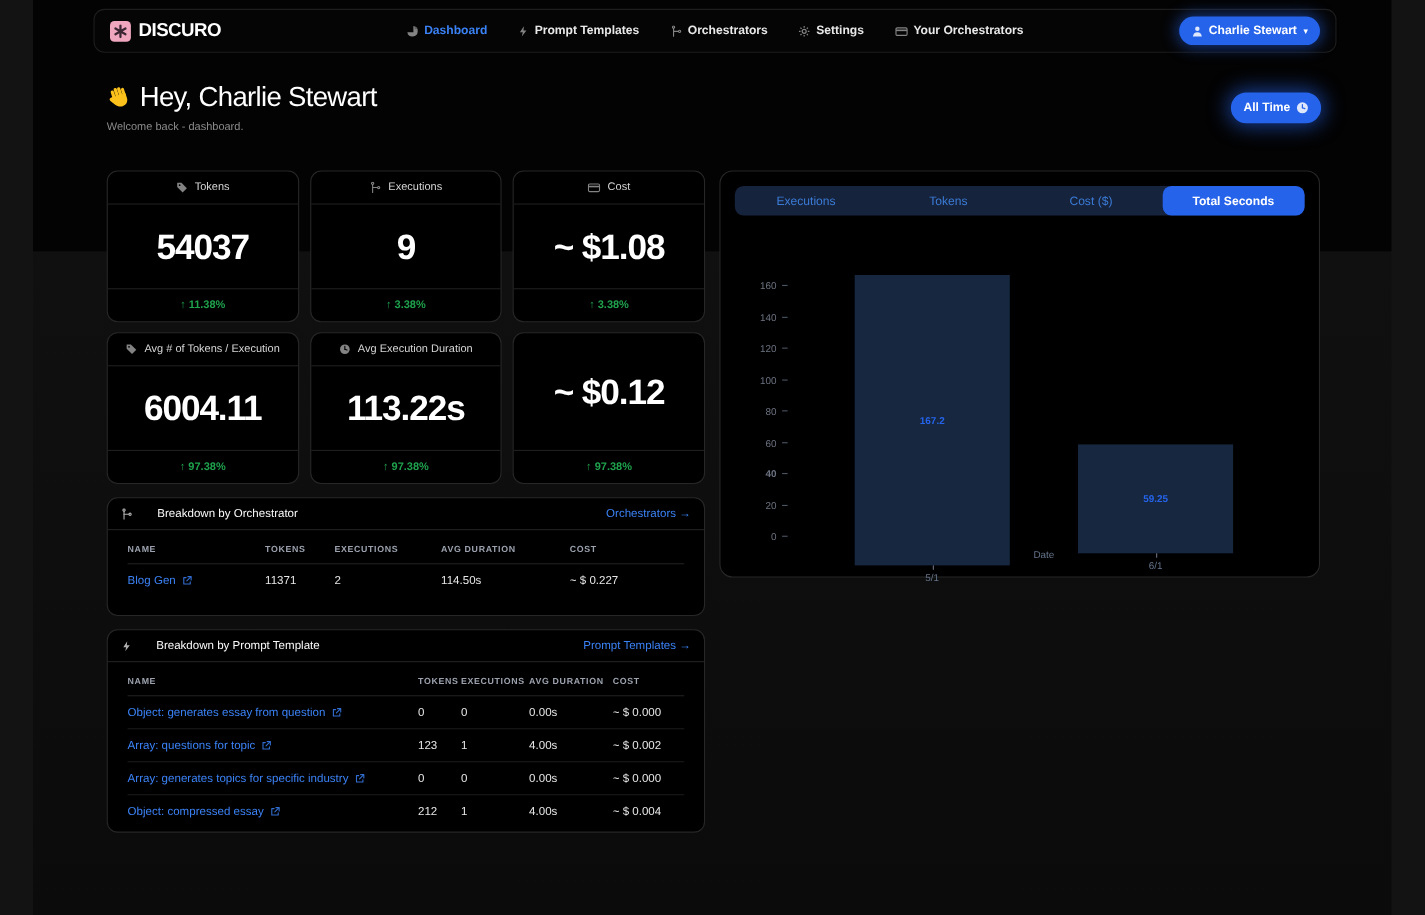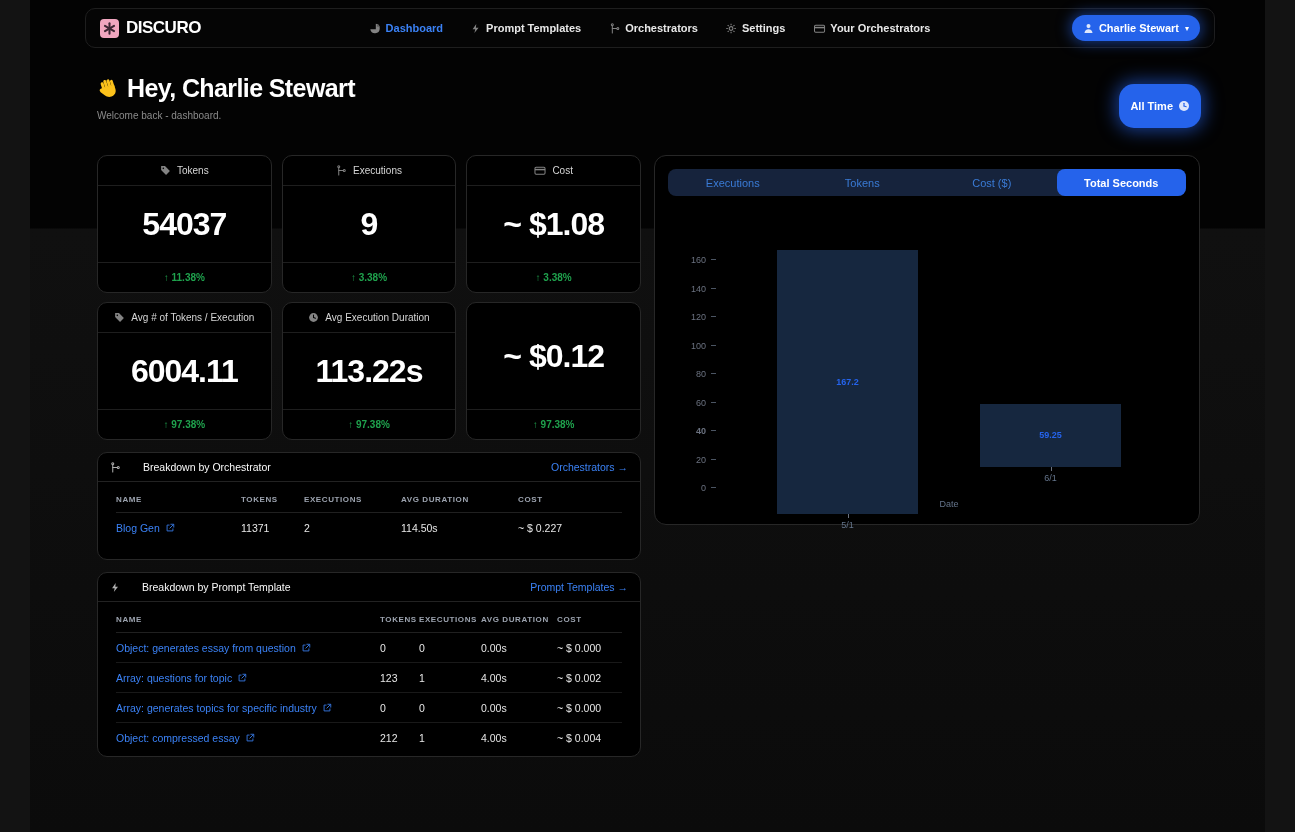--- a/index.html
+++ b/index.html
@@ -40,25 +40,25 @@
     padding:0 11px; height:26px; cursor:pointer;
     box-shadow:0 0 14px 2px rgba(37,99,235,.55);
     font-family:inherit;
   }
   .user-btn { margin-left:auto; }
   .caret { font-size:8px; margin-left:1px; }
 
   
   .page-header { position:absolute; left:97px; top:74px; }
   .page-header h1 {
-    margin:0; color:#fff; font-size:25px; font-weight:700; letter-spacing:-0.6px;
+    margin:0; color:#fff; font-size:25px; font-weight:400; letter-spacing:-0.6px;
     display:flex; align-items:center; gap:6px;
   }
   .page-header p { margin:7px 0 16px; color:#8b8b8b; font-size:10px; }
-  .alltime-btn { position:absolute; top:84px; right:94px; height:44px; border-radius:15px; box-shadow:0 0 18px 3px rgba(37,99,235,.6); }
+  .alltime-btn { position:absolute; top:84px; right:94px; height:28px; border-radius:15px; box-shadow:0 0 18px 3px rgba(37,99,235,.6); }
 
   
   .stats-grid {
     position:absolute; left:97px; top:155px; width:544px;
     display:grid; grid-template-columns:repeat(3,1fr); gap:9px 10px;
   }
   .stat-card {
     height:138px; background:#000; border:1px solid #272727; border-radius:10px;
     display:flex; flex-direction:column;
   }
@@ -367,21 +367,21 @@
       <div class="ytick-line" style="bottom: 249px;"></div>
       <div class="bars">
         <div class="bar-slot" style="height: 238.3px;">
           <div class="bar" style="height:264px">
             <span class="bar-value">167.2</span>
             <span class="bar-tick"></span>
             <span class="bar-cat">5/1</span>
           </div>
         </div>
         <div class="bar-slot" style="height: 84.4px;">
-          <div class="bar" style="height:63px">
+          <div class="bar" style="height:99px">
             <span class="bar-value">59.25</span>
             <span class="bar-tick"></span>
             <span class="bar-cat">6/1</span>
           </div>
         </div>
       </div>
       <div class="xaxis-label">Date</div>
     </div>
 </section>
 

